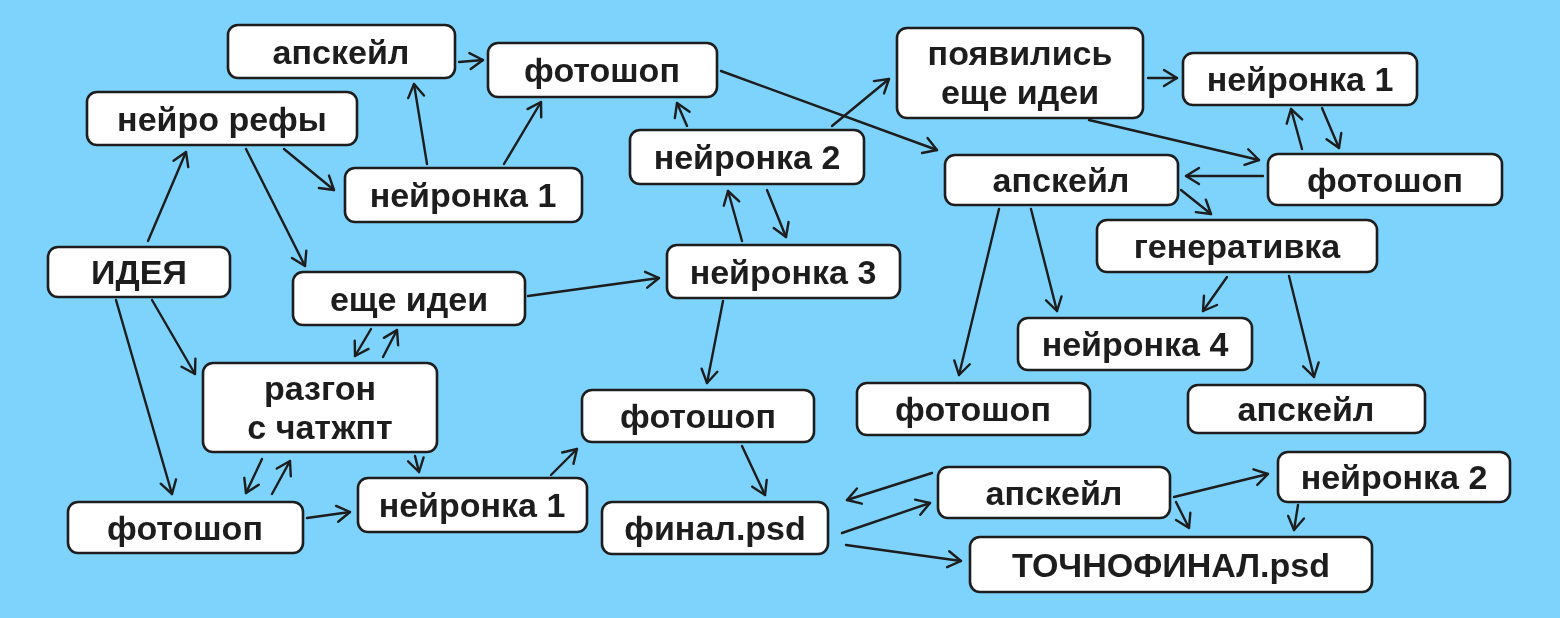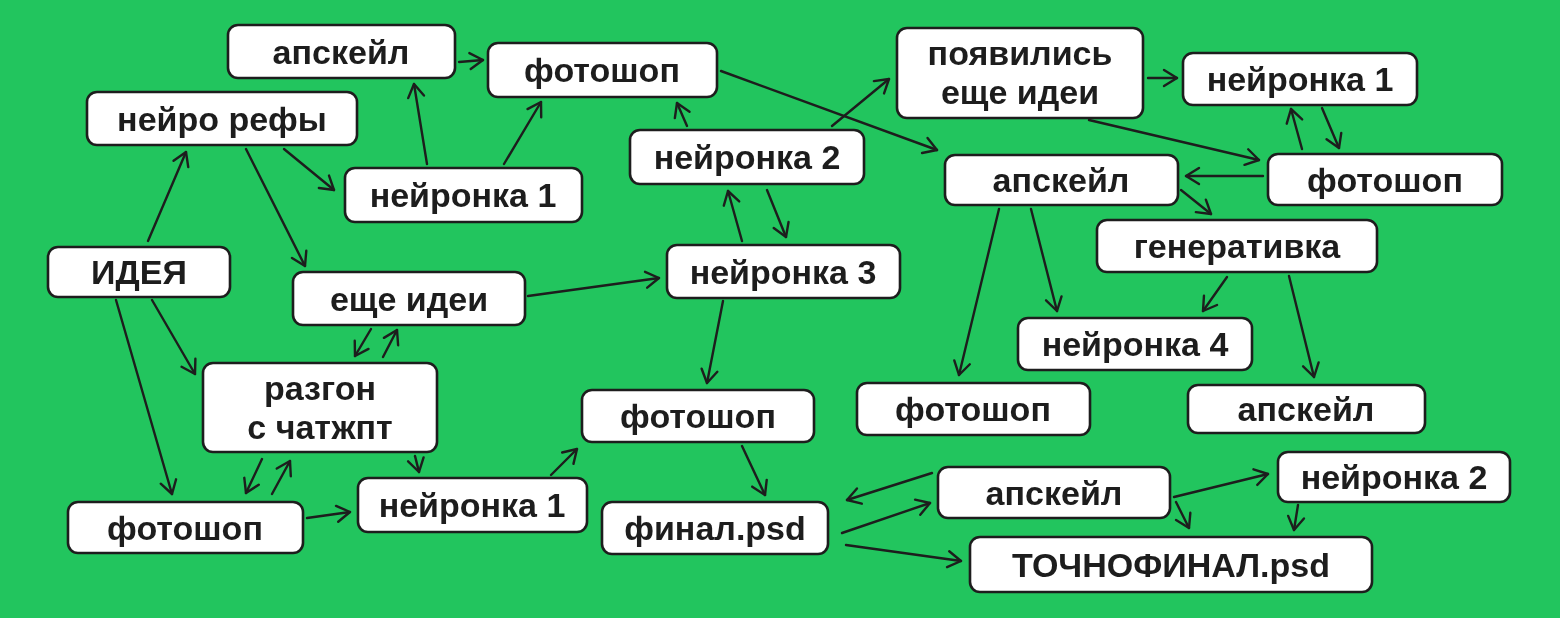--- a/index.html
+++ b/index.html
@@ -4,21 +4,21 @@
 <style>
   html, body {
     margin: 0;
     padding: 0;
     background: #ffffff;
   }
   .canvas {
     position: relative;
     width: 1560px;
     height: 618px;
-    background: #22c55e;
+    background: #7dd3fc;
     overflow: hidden;
   }
   svg { display: block; }
   .node-box {
     fill: #ffffff;
     stroke: #1d1d1d;
     stroke-width: 2.6;
   }
   .node-label {
     fill: #1d1d1d;

